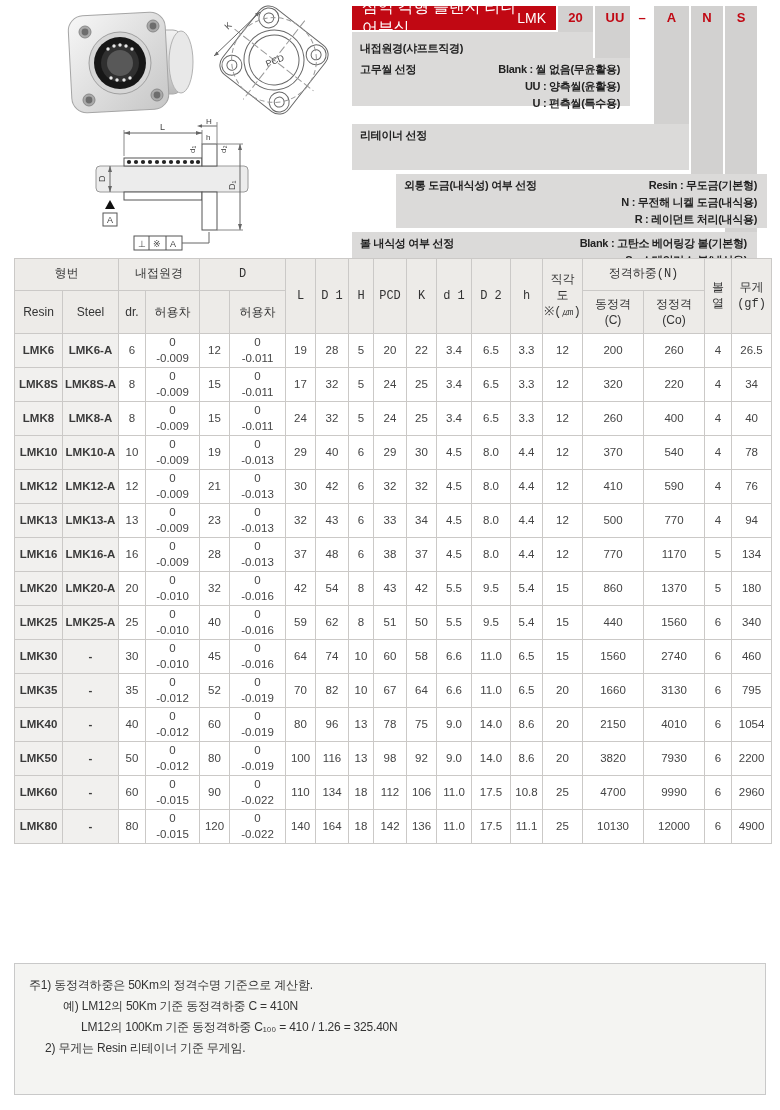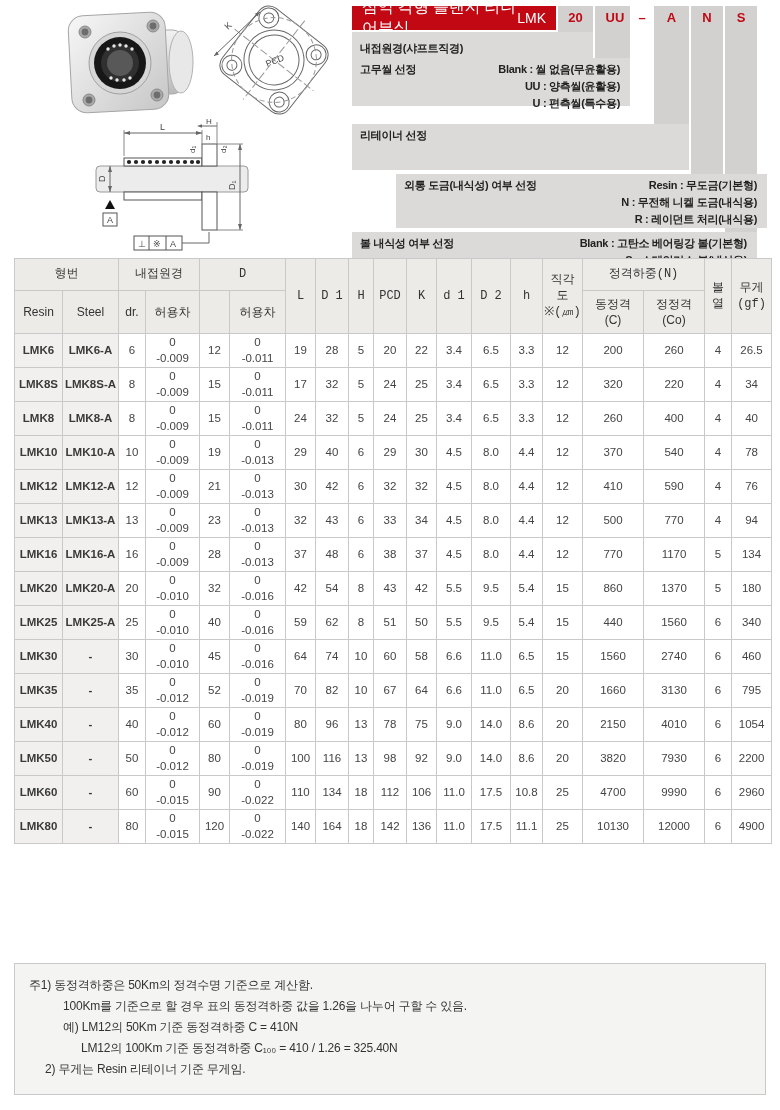--- a/index.html
+++ b/index.html
@@ -643,18 +643,17 @@
         <td>12000</td>
         <td>6</td>
         <td>4900</td>
       </tr>
     </tbody>
 </table>
 
 <div class="notes">
   <ul id="notes-list">
       <li class="ind-0">주1) 동정격하중은 50Km의 정격수명 기준으로 계산함.</li>
-      <li class="ind-1">100Km를 기준으로 할 경우 표의 동정격하중 값을 1.26을 나누어 구할 수 있음.</li>
       <li class="ind-2">예) LM12의 50Km 기준 동정격하중 C = 410N</li>
       <li class="ind-3">LM12의 100Km 기준 동정격하중 C₁₀₀ = 410 / 1.26 = 325.40N</li>
       <li class="ind-4">2) 무게는 Resin 리테이너 기준 무게임.</li>
     </ul>
 </div>
 
 </body></html>

